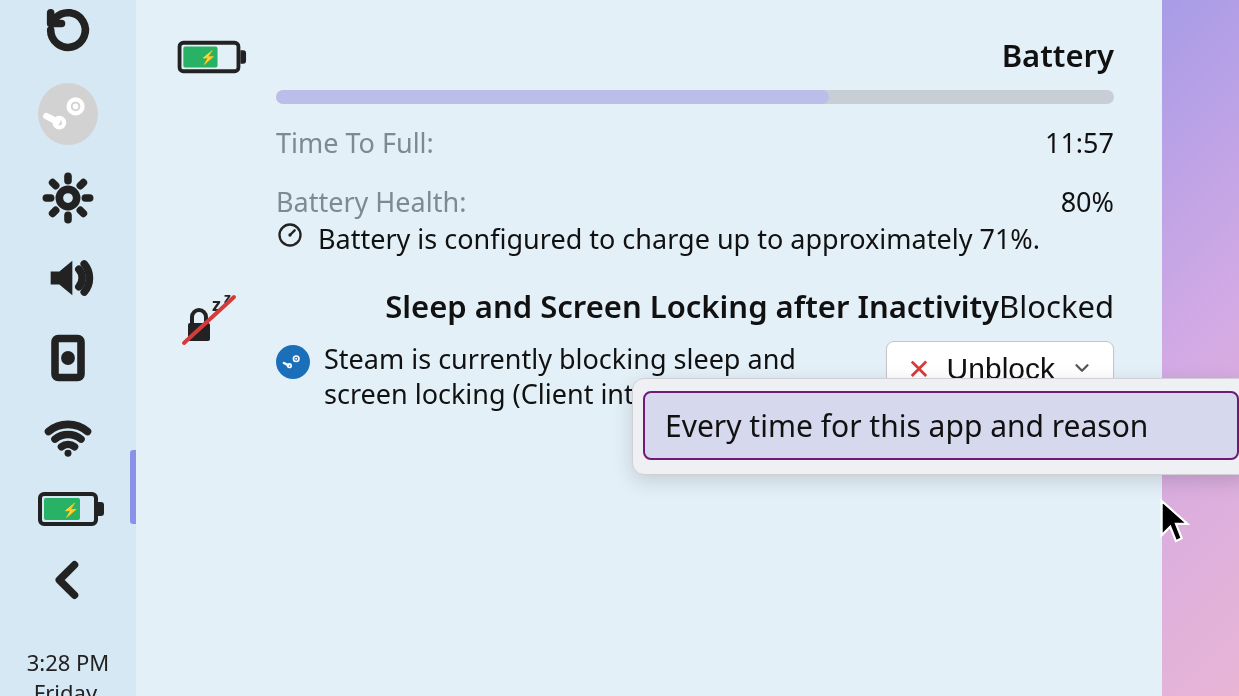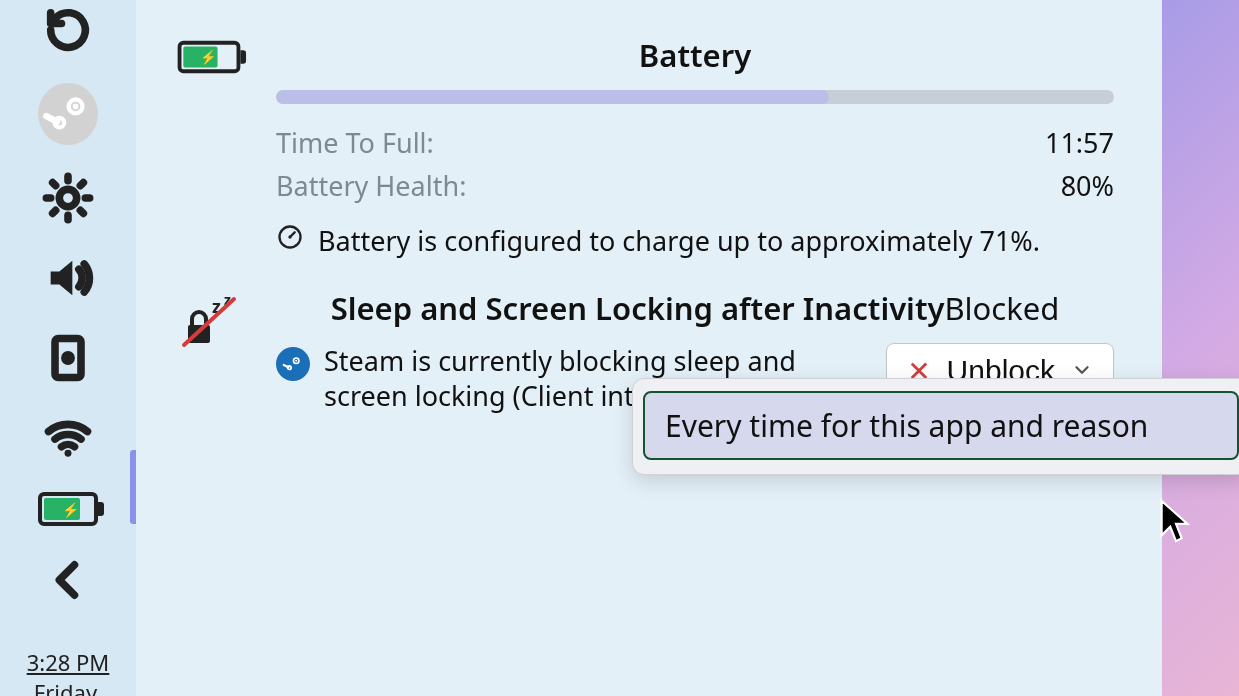--- a/index.html
+++ b/index.html
@@ -46,50 +46,50 @@
   .battery-tray-plug { position:absolute; left:20px; top:50%; transform:translateY(-50%); color:#fff; font-size:14px; }
   .clock-block {
     margin-top: auto;
     text-align: center;
     color: #222;
     font-size: 22px;
     line-height: 1.35;
     padding-bottom: 4px;
     padding-top: 14px;
   }
-  .clock-block .time { font-weight: 400; text-decoration: underline; }
+  .clock-block .time { font-weight: 400; }
 
   
   .applet {
     position: absolute;
     left: 136px; top: 0; bottom: 0;
     width: 1026px;
     background: #e4f0f8;
     padding: 34px 48px 0 40px;
   }
   .applet-handle {
     position:absolute; left:-6px; top:450px; width:6px; height:74px;
     background:#8b90e8; border-radius:3px 0 0 3px;
   }
   .section { display:flex; gap:30px; margin-bottom:28px; }
   .section-icon { width:70px; flex-shrink:0; display:flex; justify-content:flex-start; padding-top:6px; }
   .section-body { flex:1; }
-  .section-header { display:flex; justify-content:center; align-items:baseline; }
+  .section-header { display:flex; justify-content:flex-end; align-items:baseline; }
   .section-title { font-size:31px; font-weight:600; color:#111; }
   .section-status { font-size:31px; color:#111; }
   .section-status .muted { color: #7c8a92; margin-right:12px; }
 
   .progress-track { margin-top:14px; height:14px; background:#c8ced6; border-radius:7px; overflow:hidden; }
   .progress-fill { height:100%; background:#bcbeea; border-radius:7px; }
 
   .kv-row { display:flex; justify-content:space-between; font-size:27px; color:#7c8a92; margin-top:20px;align-items:flex-end; }
-  .kv-row + .kv-row { margin-top:6px;gap:42px; }
+  .kv-row + .kv-row { margin-top:22px;gap:42px; }
   .kv-val { color:#111; }
 
-  .note-row { display:flex; align-items:center; gap:14px; margin-top:18px; font-size:27px; color:#111; }
+  .note-row { display:flex; align-items:center; gap:14px; font-size:27px; color:#111; }
 
   .sleep-desc-row { display:flex; align-items:flex-start; gap:14px; margin-top:14px; }
   .app-badge { width:34px; height:34px; border-radius:50%; background:#1b6fb8; display:flex; align-items:center; justify-content:center; color:#fff; flex-shrink:0; margin-top:4px; }
   .sleep-desc { font-size:27px; color:#111; max-width:540px; line-height:1.3; }
 
   .unblock-btn {
     margin-left:auto; align-self:flex-start;
     background:#fff; border:1px solid #c6c6c6; border-radius:8px;
     padding:10px 20px; font-size:30px; color:#111;
     display:flex; align-items:center; gap:16px;
@@ -109,21 +109,21 @@
     padding:12px 10px 14px;
   }
   .dropdown-item {
     padding:14px 22px;
     font-size:30px;
     color:#111;
     border-radius:8px;
   }
   .dropdown-item.highlight {
     background:#d6d8ee;
-    border:2px solid #14532d;
+    border:2px solid #701a75;
     padding:12px 20px;
   }
 
   .cursor {
     position:absolute; left:1022px; top:498px;
     width:36px; height:46px;
     pointer-events:none;
   }
 
   

